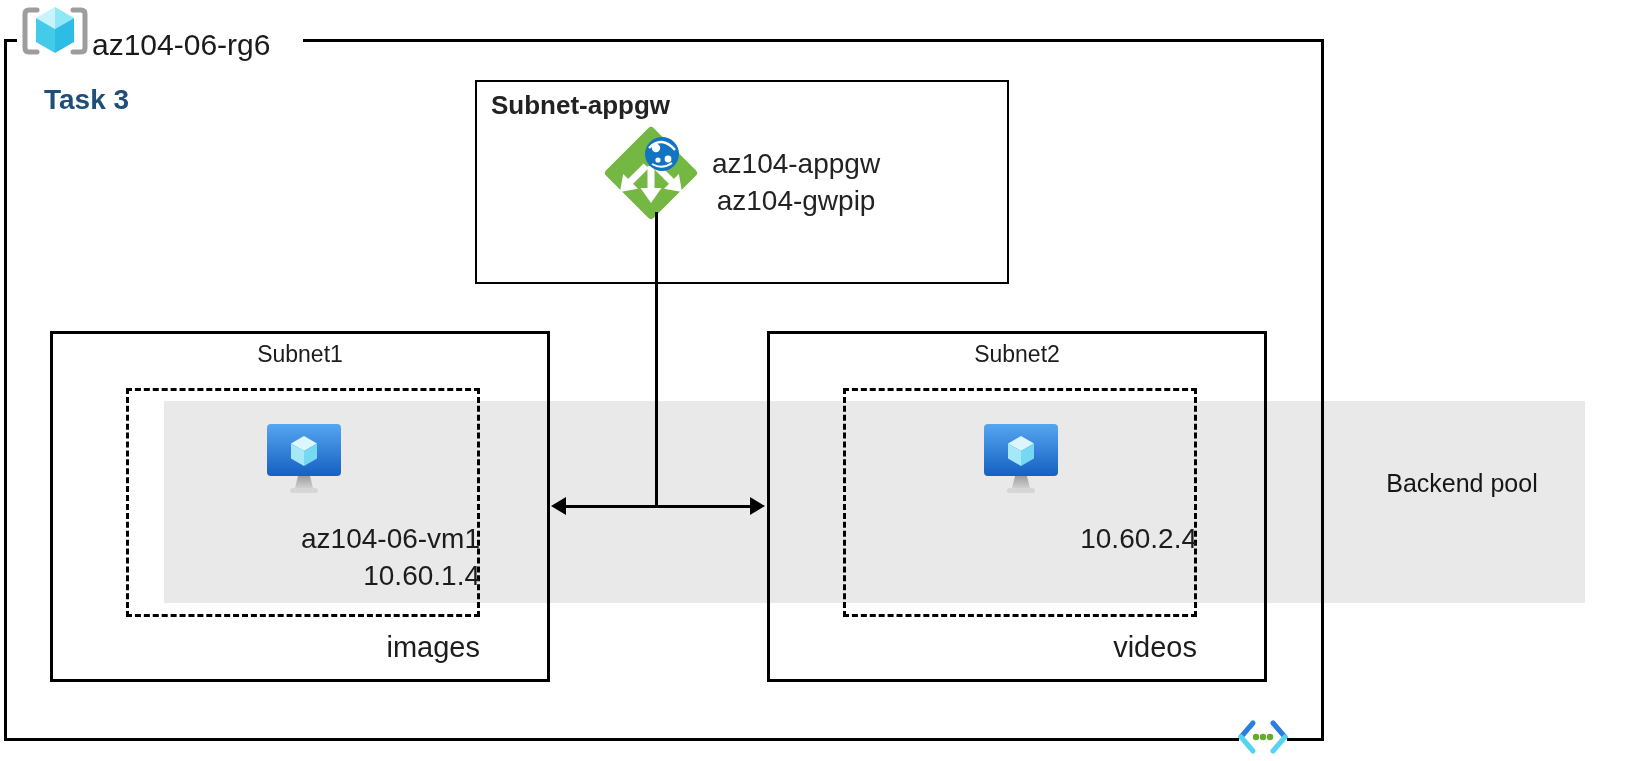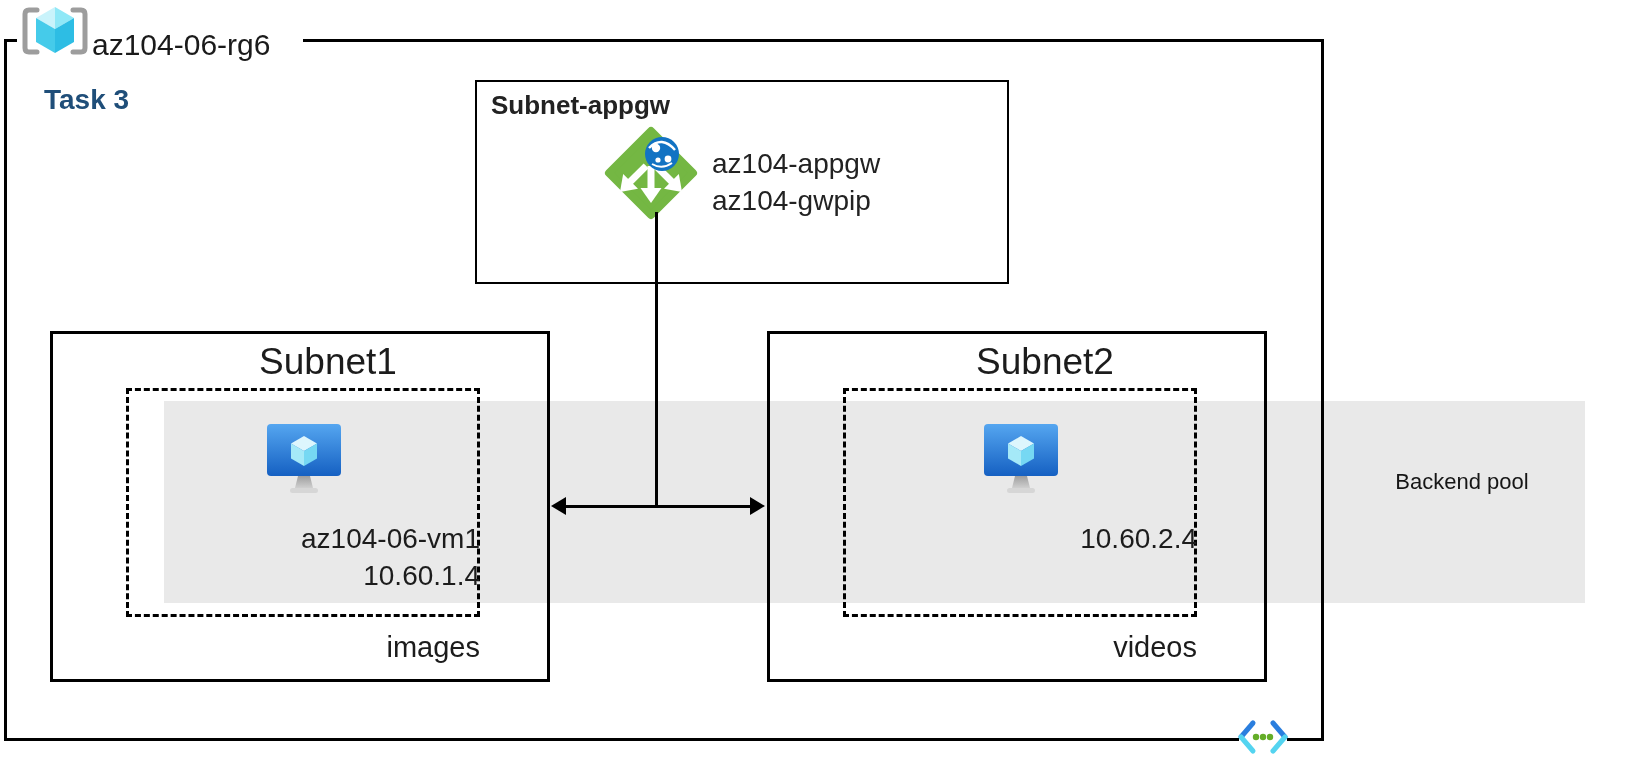--- a/index.html
+++ b/index.html
@@ -2,53 +2,53 @@
 <html><head>
 <meta charset="utf-8">
 <style>
   html,body{margin:0;padding:0;background:#ffffff;}
   body{font-family:"Liberation Sans","DejaVu Sans",sans-serif;color:#1c1c1c;}
   #canvas{position:relative;width:1625px;height:761px;background:#ffffff;overflow:hidden;}
 
   
   .band{position:absolute;left:164px;top:401px;width:1421px;height:202px;background:#e9e9e9;}
   .band-label{position:absolute;left:1338px;top:469px;width:248px;text-align:center;
-              font-size:22px;color:#161616;}
+              font-size:25px;color:#161616;}
 
   
   .rg-box{position:absolute;left:4px;top:39px;width:1320px;height:702px;
           border:3px solid #000;box-sizing:border-box;background:transparent;}
   .rg-header-mask{position:absolute;left:17px;top:24px;width:286px;height:30px;background:#ffffff;}
   .rg-icon{position:absolute;left:20px;top:5px;width:70px;height:56px;}
   .rg-title{position:absolute;left:92px;top:28px;font-size:30px;color:#1a1a1a;white-space:nowrap;}
   .task-label{position:absolute;left:44px;top:84px;font-size:28px;font-weight:bold;color:#1f4e79;text-align:right;}
 
   
   .appgw-box{position:absolute;left:475px;top:80px;width:534px;height:204px;
              border:2px solid #000;box-sizing:border-box;background:transparent;}
   .appgw-label{position:absolute;left:491px;top:90px;font-size:26px;color:#222;font-weight:bold;}
   .appgw-icon{position:absolute;left:604px;top:126px;width:94px;height:94px;}
-  .appgw-text{position:absolute;left:712px;top:145px;font-size:28px;line-height:37px;color:#222;}
+  .appgw-text{position:absolute;left:712px;top:145px;font-size:28px;line-height:37px;color:#222;text-align:center;}
 
   
   .v-line{position:absolute;left:655px;top:212px;width:3px;height:295px;background:#000;}
   .h-line{position:absolute;left:563px;top:505px;width:190px;height:3px;background:#000;}
   .head-left{position:absolute;left:551px;top:497px;width:0;height:0;
              border-top:9px solid transparent;border-bottom:9px solid transparent;
              border-right:15px solid #000;}
   .head-right{position:absolute;left:750px;top:497px;width:0;height:0;
               border-top:9px solid transparent;border-bottom:9px solid transparent;
               border-left:15px solid #000;}
 
   
   .subnet-box{position:absolute;top:331px;width:500px;height:351px;
               border:3px solid #000;box-sizing:border-box;background:transparent;}
   .subnet1{left:50px;} .subnet2{left:767px;}
   .subnet-title{position:absolute;left:0;top:7px;width:100%;text-align:center;
-                font-size:37px;color:#1c1c1c;margin-left:28px;}
+                font-size:23px;color:#1c1c1c;}
   .dashed{position:absolute;left:73px;top:54px;width:354px;height:229px;
           border:3px dashed #000;box-sizing:border-box;}
   .vm-icon{position:absolute;left:210px;top:418px;width:80px;height:76px;} 
   .vm-icon.in-box{left:211px;top:87px;}
   .vm-text{position:absolute;left:73px;top:186px;width:354px;text-align:right;
            font-size:28px;line-height:37px;color:#1c1c1c;}
   .container-label{position:absolute;left:73px;top:297px;width:354px;text-align:right;
                    font-size:29px;color:#1c1c1c;}
 
   

